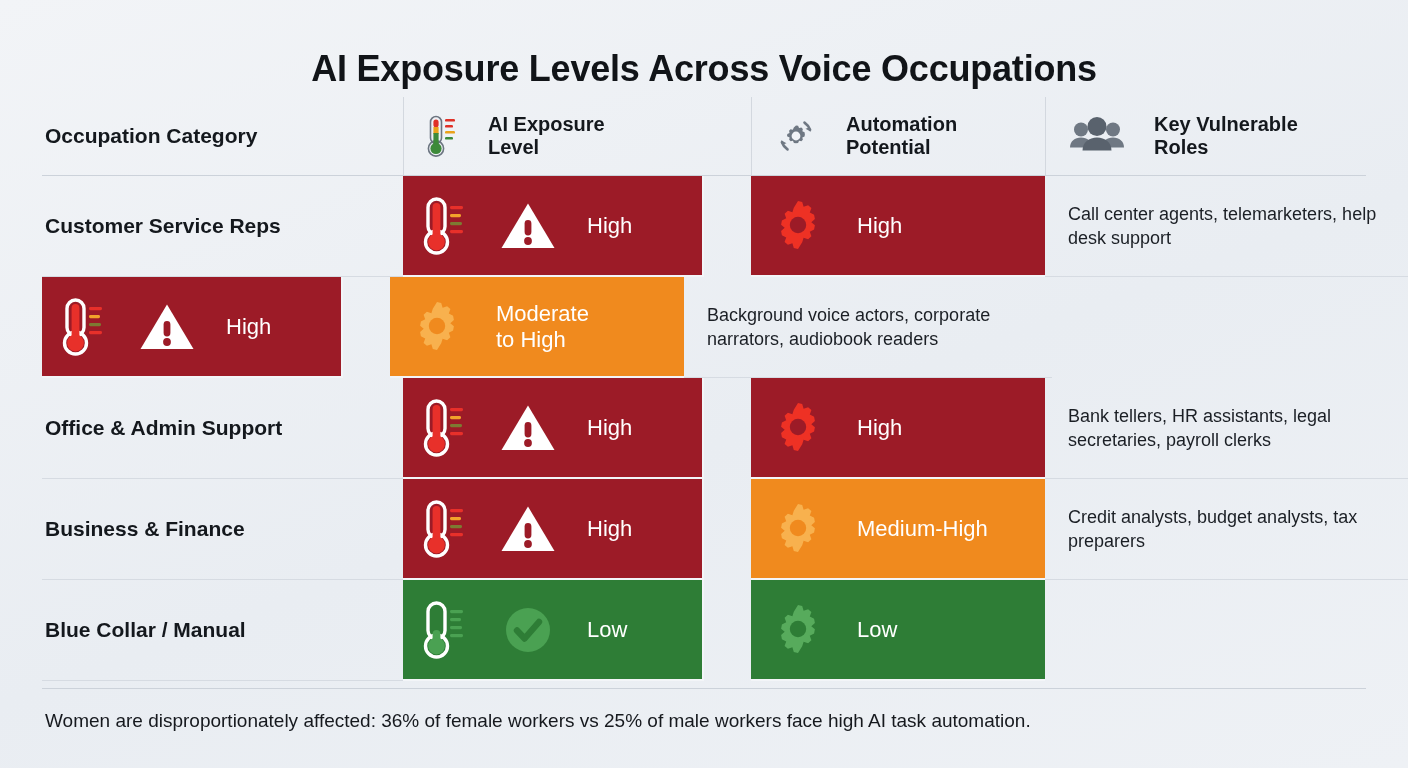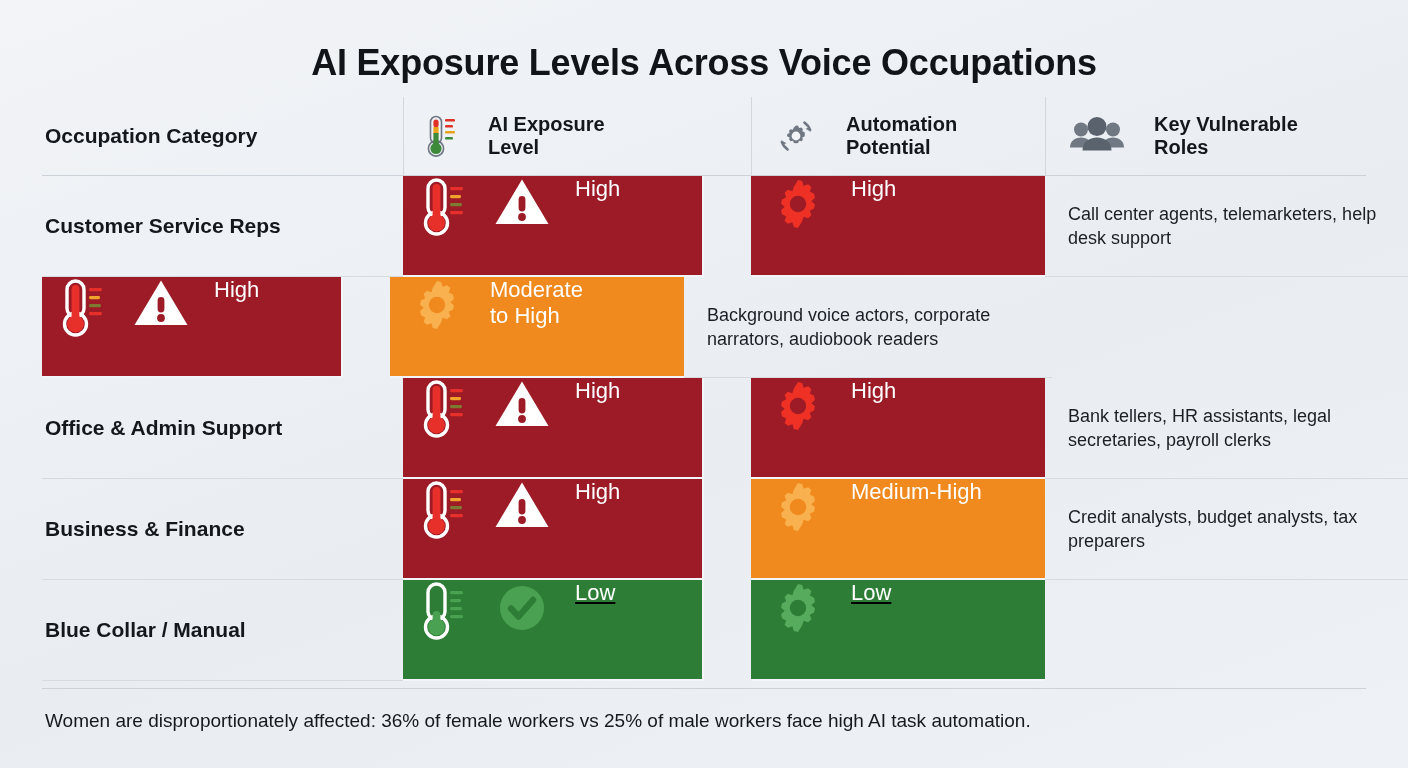--- a/index.html
+++ b/index.html
@@ -10,21 +10,21 @@
     background: #eef1f5;
     font-family: "Liberation Sans", sans-serif;
     overflow: hidden;
   }
 
   .page {
     position: relative;
     width: 1408px;
     height: 768px;
     background: linear-gradient(160deg, #f2f4f7 0%, #e9edf2 55%, #eef1f5 100%);
-    padding: 10px;
+    padding: 16px;
   }
 
   
   .title {
     text-align: center;
     font-size: 36px;
     font-weight: bold;
     color: #111418;
     letter-spacing: -0.2px;
     padding-top: 33px;
@@ -91,39 +91,39 @@
     font-weight: bold;
     color: #14181d;
     padding-left: 3px;
     line-height: 1.2;
   }
 
   .chip {
     width: 100%;
     height: 100%;
     display: flex;
-    align-items: flex-start;
-    gap: 20px;
+    align-items: center;
+    gap: 26px;
     padding-left: 18px;
     border-bottom: 2px solid #f3f5f8;
     position: relative;
   }
   .chip.exp { border-right: 2px solid #f3f5f8; }
 
   .chip .lvl-text {
     font-size: 22px;
     color: #ffffff;
     font-weight: normal;
     line-height: 1.18;
     padding-left: 4px;
   }
 
   .bg-red    { background: #9c1b27; }
   .bg-orange { background: #f08a1e; }
-  .bg-green  { background: #2e7d36; text-decoration: underline; }
+  .bg-green  { background: #2e7d36; }
 
   .roles-text {
     font-size: 18px;
     color: #1b1f25;
     line-height: 1.35;
     padding-left: 23px;
     padding-right: 8px;
   }
 
   

